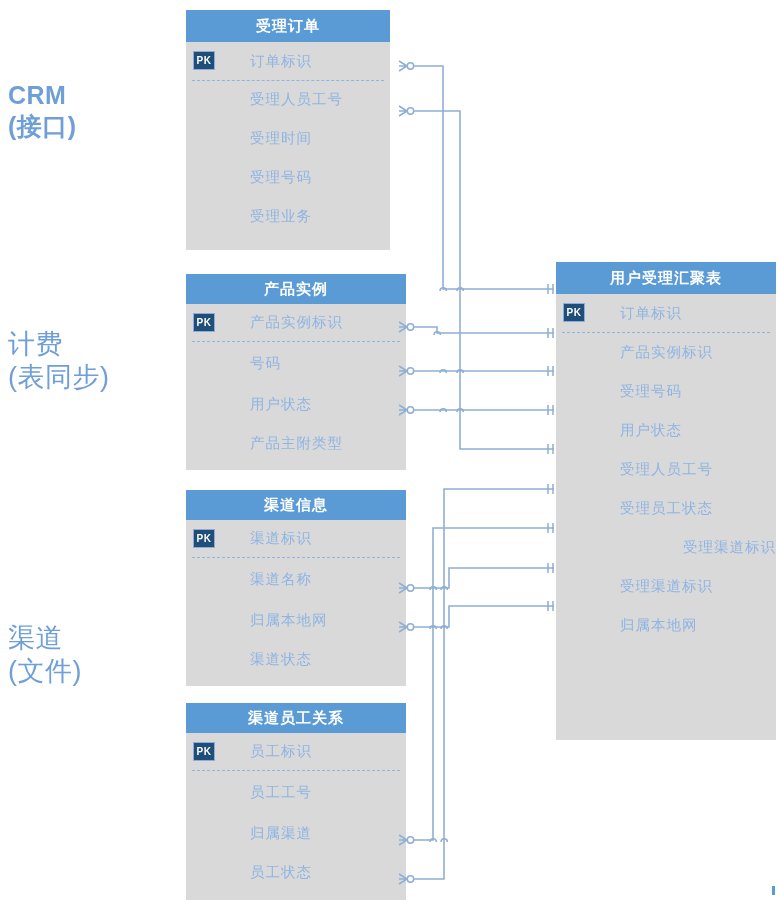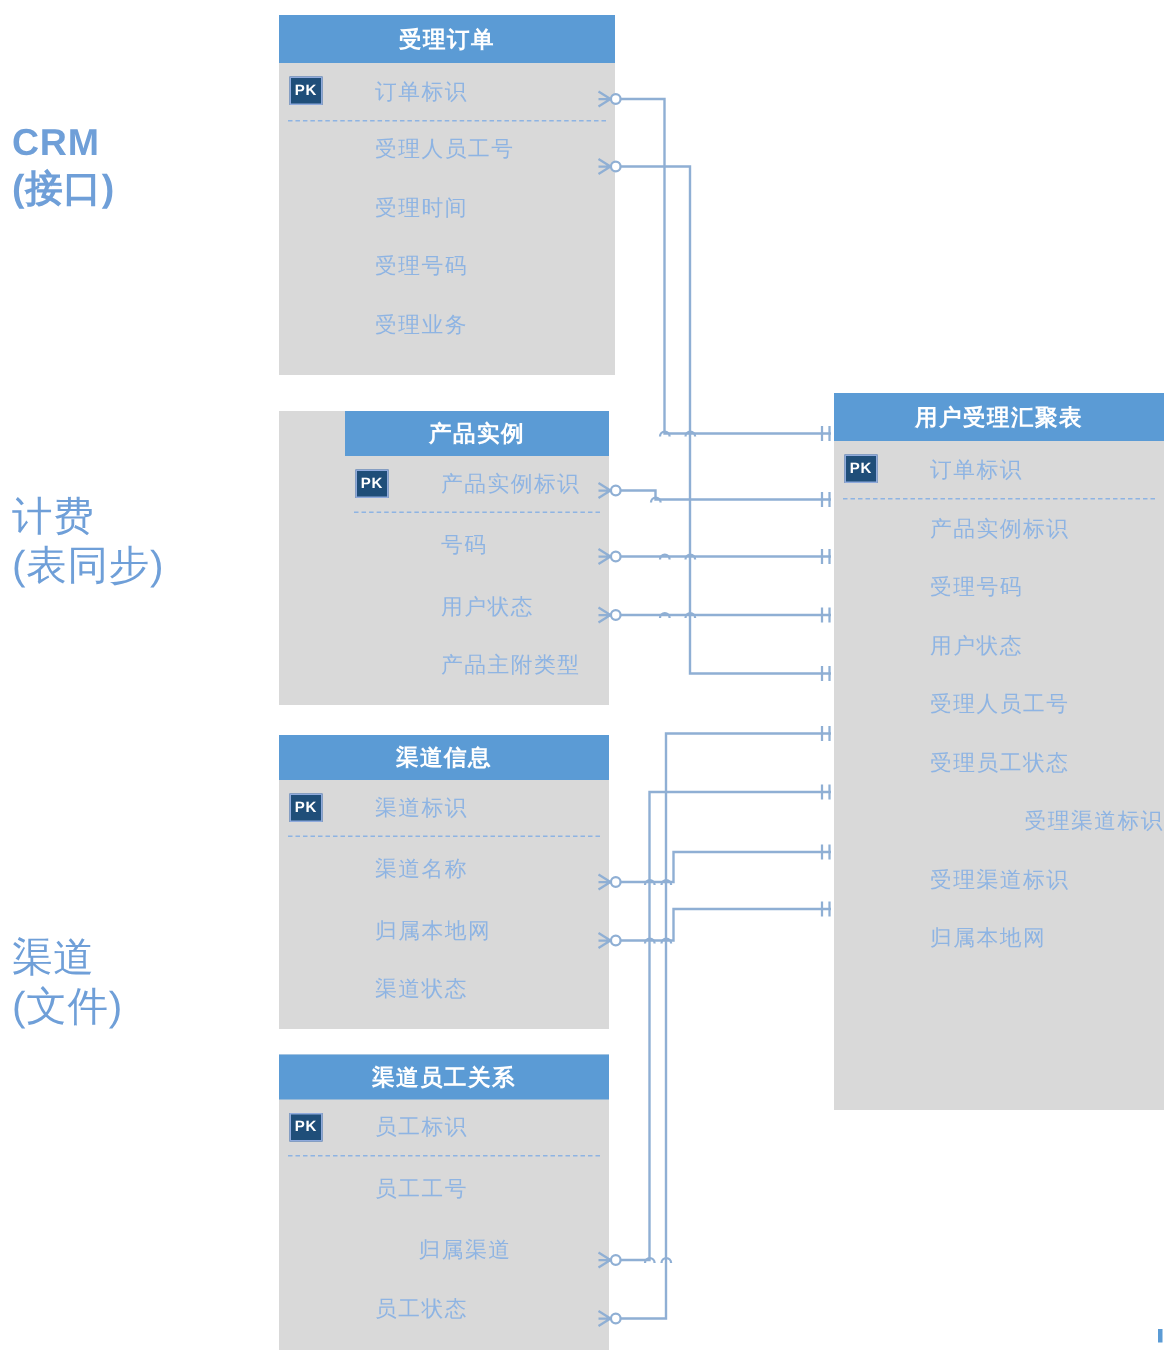--- a/index.html
+++ b/index.html
@@ -57,21 +57,21 @@
 
 <div id="canvas">
 
   <div class="lane-label lane-crm">CRM
 (接口)</div>
   <div class="lane-label lane-chan">渠道
 (文件)</div>
   <div class="lane-label lane-bill">计费
 (表同步)</div>
 
-  <div class="entity" id="ent-order" style="left:186px;top:10px;width:224px;height:240px;">
+  <div class="entity" id="ent-order" style="left:186px;top:10px;width:204px;height:240px;">
     <div class="ehead" style="height:32px;">受理订单</div>
     <div class="ebody" style="height:208px;">
       <div class="sep" style="left:6px;right:6px;top:38px;"></div>
 
       <div class="erow" style="height:38px;">
         <span class="pk" style="left:7px;top:9px;">PK</span>
         <span class="attr" style="margin-left:64px;">订单标识</span>
       </div>
       <div class="erow" style="height:39px;">
         <span class="attr" style="margin-left:64px;">受理人员工号</span>
@@ -81,21 +81,21 @@
       </div>
       <div class="erow" style="height:39px;">
         <span class="attr" style="margin-left:64px;">受理号码</span>
       </div>
       <div class="erow" style="height:39px;">
         <span class="attr" style="margin-left:64px;">受理业务</span>
       </div>
     </div>
   </div>
 
-  <div class="entity" id="ent-product" style="left:186px;top:274px;width:220px;height:196px;padding-left:44px;">
+  <div class="entity" id="ent-product" style="left:186px;top:274px;width:220px;height:196px;">
     <div class="ehead" style="height:30px;">产品实例</div>
     <div class="ebody" style="height:166px;">
       <div class="sep" style="left:6px;right:6px;top:37px;"></div>
 
       <div class="erow" style="height:37px;">
         <span class="pk" style="left:7px;top:9px;">PK</span>
         <span class="attr" style="margin-left:64px;">产品实例标识</span>
       </div>
       <div class="erow" style="height:44px;">
         <span class="attr" style="margin-left:64px;">号码</span>
@@ -135,21 +135,21 @@
     <div class="ebody" style="height:167px;">
       <div class="sep" style="left:6px;right:6px;top:37px;"></div>
 
       <div class="erow" style="height:37px;">
         <span class="pk" style="left:7px;top:9px;">PK</span>
         <span class="attr" style="margin-left:64px;">员工标识</span>
       </div>
       <div class="erow" style="height:44px;">
         <span class="attr" style="margin-left:64px;">员工工号</span>
       </div>
-      <div class="erow" style="height:39px;padding-left:29px;">
+      <div class="erow" style="height:39px;">
         <span class="attr" style="margin-left:64px;">归属渠道</span>
       </div>
       <div class="erow" style="height:39px;">
         <span class="attr" style="margin-left:64px;">员工状态</span>
       </div>
     </div>
   </div>
 
   <div class="entity" id="ent-agg" style="left:556px;top:232px;width:220px;height:478px;margin-top:30px;">
     <div class="ehead" style="height:32px;">用户受理汇聚表</div>

